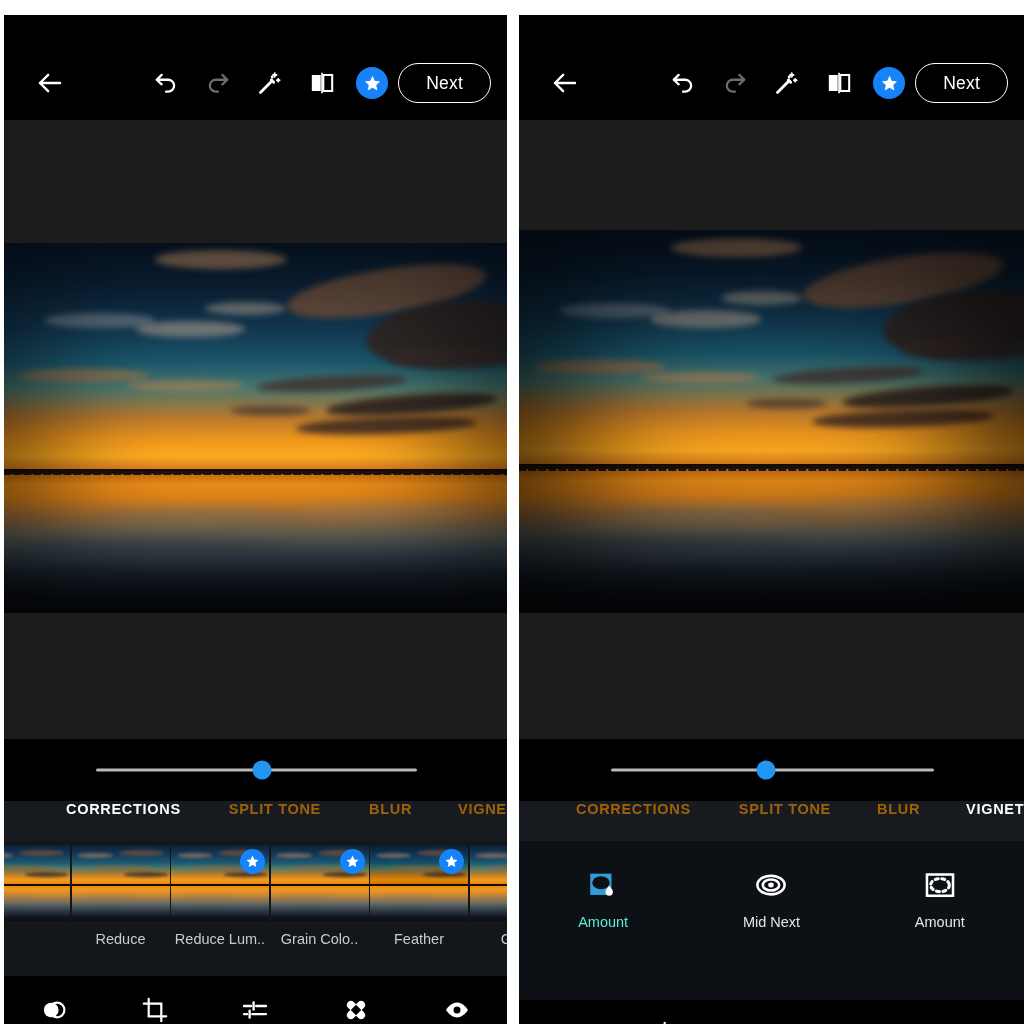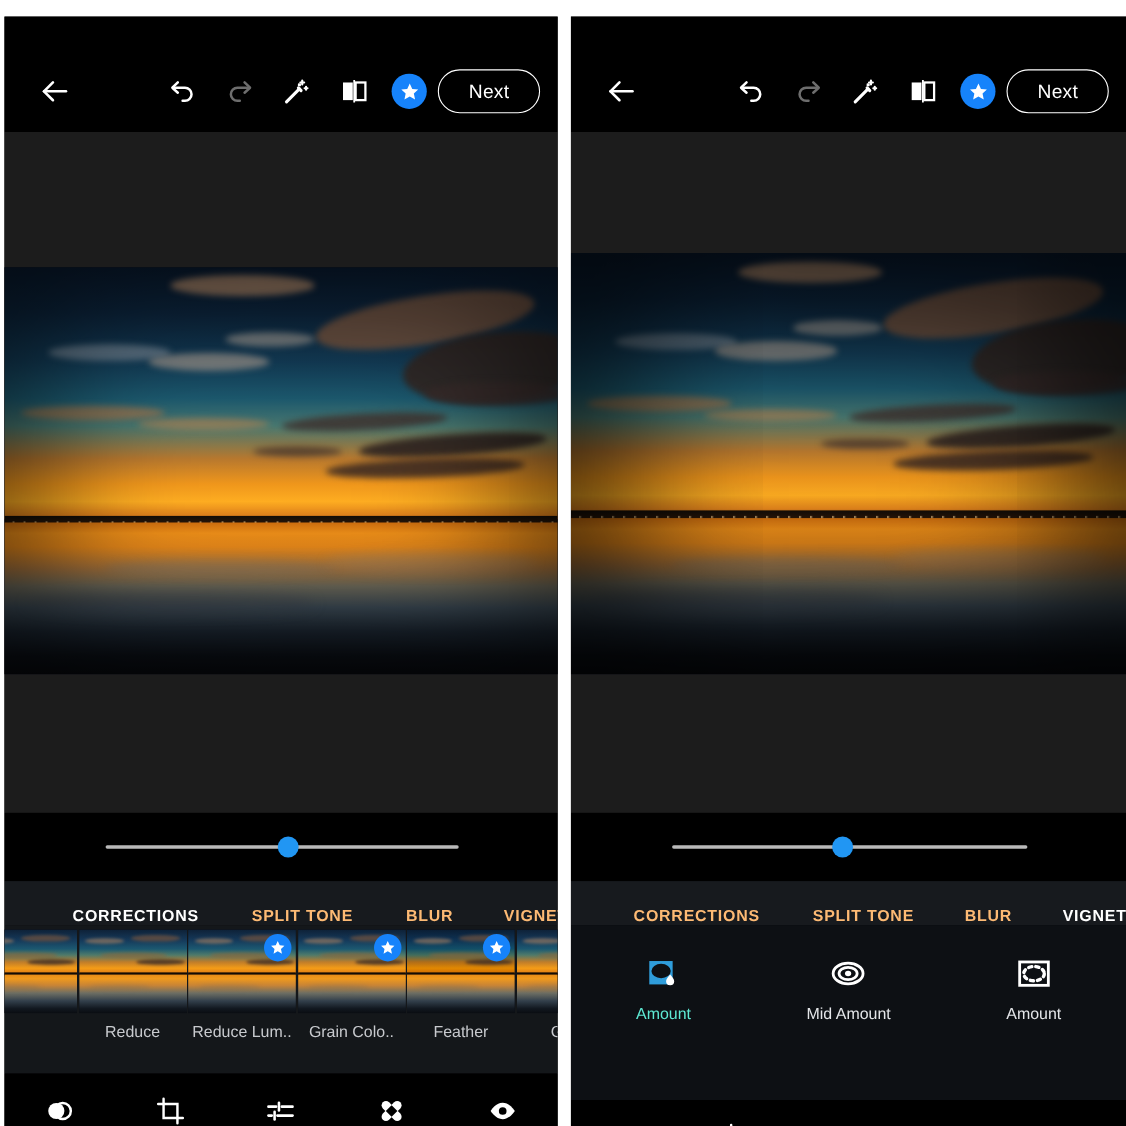--- a/index.html
+++ b/index.html
@@ -86,22 +86,22 @@
        box-shadow:inset 0 0 120px 44px rgba(0,0,0,.55);}
   .panel.right .vig{box-shadow:inset 0 0 140px 60px rgba(0,0,0,.72);}
 
   
   .sliderbar{position:relative;height:62px;background:#000000;}
   .track{position:absolute;top:50%;left:92px;right:90px;height:3px;background:#b9b9b9;transform:translateY(-50%);border-radius:2px;}
   .knob{position:absolute;top:50%;left:258px;width:19px;height:19px;border-radius:50%;background:#2196f3;transform:translate(-50%,-50%);cursor:pointer;}
   .panel.right .knob{left:247px;}
 
   
-  .tabs{position:relative;height:40px;background:#171a1e;display:flex;align-items:flex-end;}
-  .tab{font-size:14.5px;letter-spacing:.7px;color:#fdba74;font-weight:bold;cursor:pointer;white-space:nowrap;}
+  .tabs{position:relative;height:40px;background:#171a1e;display:flex;align-items:flex-start;}
+  .tab{font-size:14.5px;letter-spacing:.7px;color:#a16207;font-weight:bold;cursor:pointer;white-space:nowrap;}
   .tab.active{color:#ffffff;}
   .panel.left  .tab:nth-child(1){margin-left:62px;}
   .panel.left  .tab:nth-child(2){margin-left:48px;}
   .panel.left  .tab:nth-child(3){margin-left:48px;}
   .panel.left  .tab:nth-child(4){margin-left:46px;}
   .panel.right .tab:nth-child(1){margin-left:57px;}
   .panel.right .tab:nth-child(2){margin-left:48px;}
   .panel.right .tab:nth-child(3){margin-left:46px;}
   .panel.right .tab:nth-child(4){margin-left:46px;}
 
@@ -493,21 +493,21 @@
       </div>
 
       <div class="vitem">
         <div class="vicon">
           <svg viewBox="0 0 24 24" fill="none" stroke="#ffffff">
             <ellipse cx="12" cy="12" rx="9.6" ry="6.6" stroke-width="1.8"></ellipse>
             <ellipse cx="12" cy="12" rx="5.8" ry="3.9" stroke-width="1.8"></ellipse>
             <ellipse cx="12" cy="12" rx="2" ry="1.7" fill="#ffffff" stroke="none"></ellipse>
           </svg>
         </div>
-        <div class="vlabel">Mid Amount</div>
+        <div class="vlabel">Mid Next</div>
       </div>
 
       <div class="vitem">
         <div class="vicon">
           <svg viewBox="0 0 24 24" fill="none">
             <rect x="2.8" y="4.6" width="18.4" height="15" stroke="#ffffff" stroke-width="1.8"></rect>
             <ellipse cx="12" cy="12.1" rx="6.6" ry="4.6" stroke="#ffffff" stroke-width="2.2" stroke-dasharray="2 2.6" stroke-linecap="round"></ellipse>
           </svg>
         </div>
         <div class="vlabel">Amount</div>

